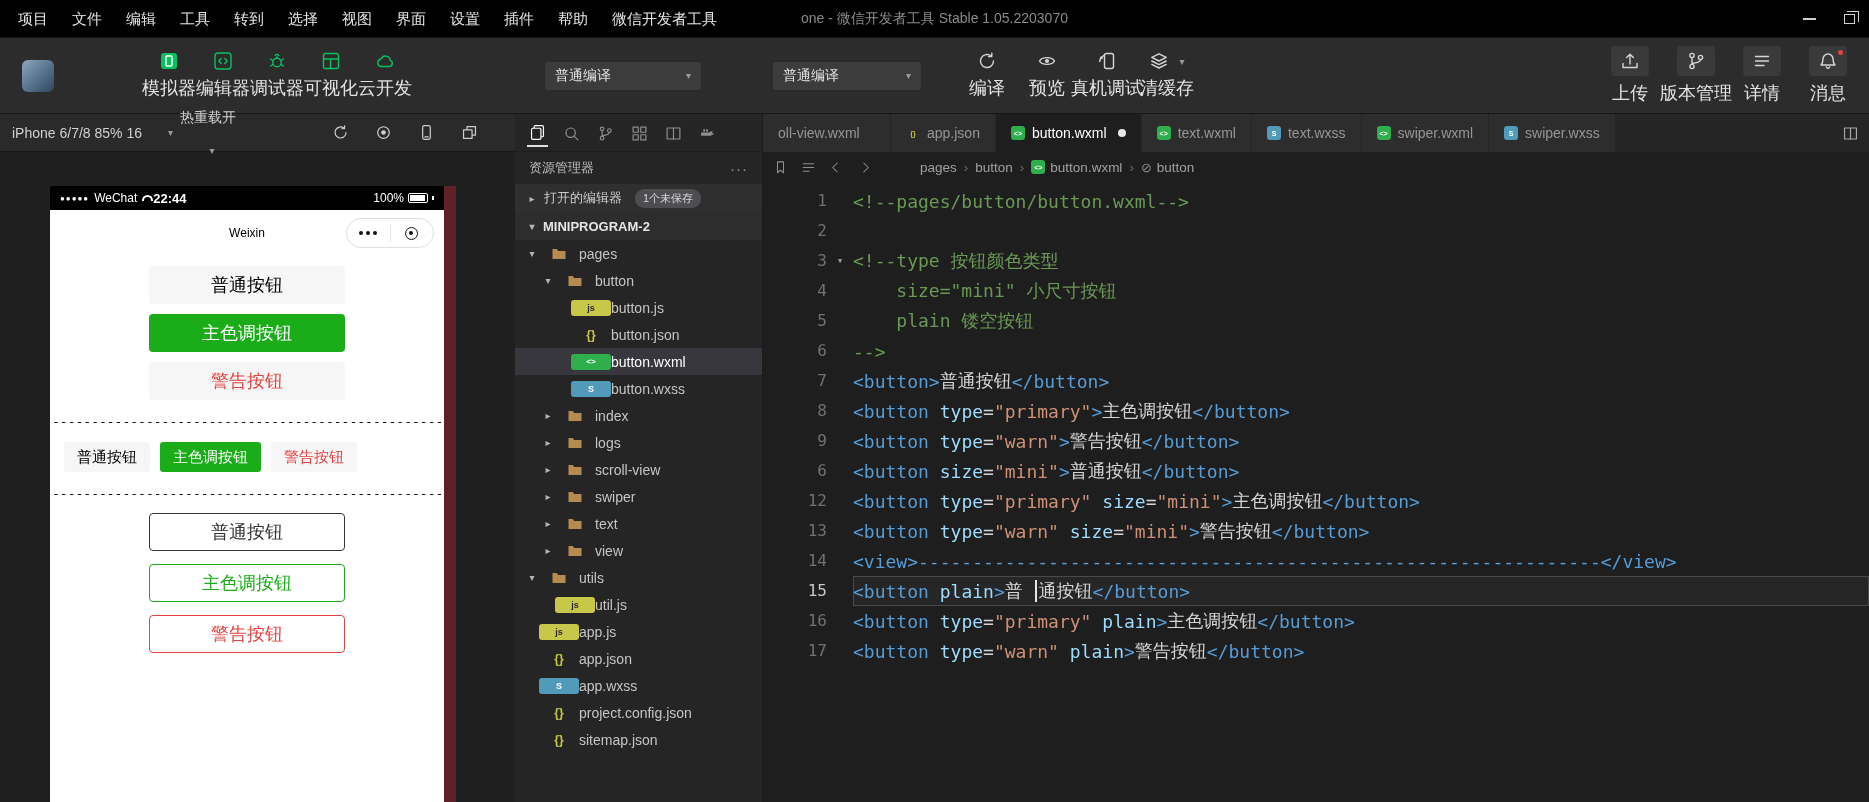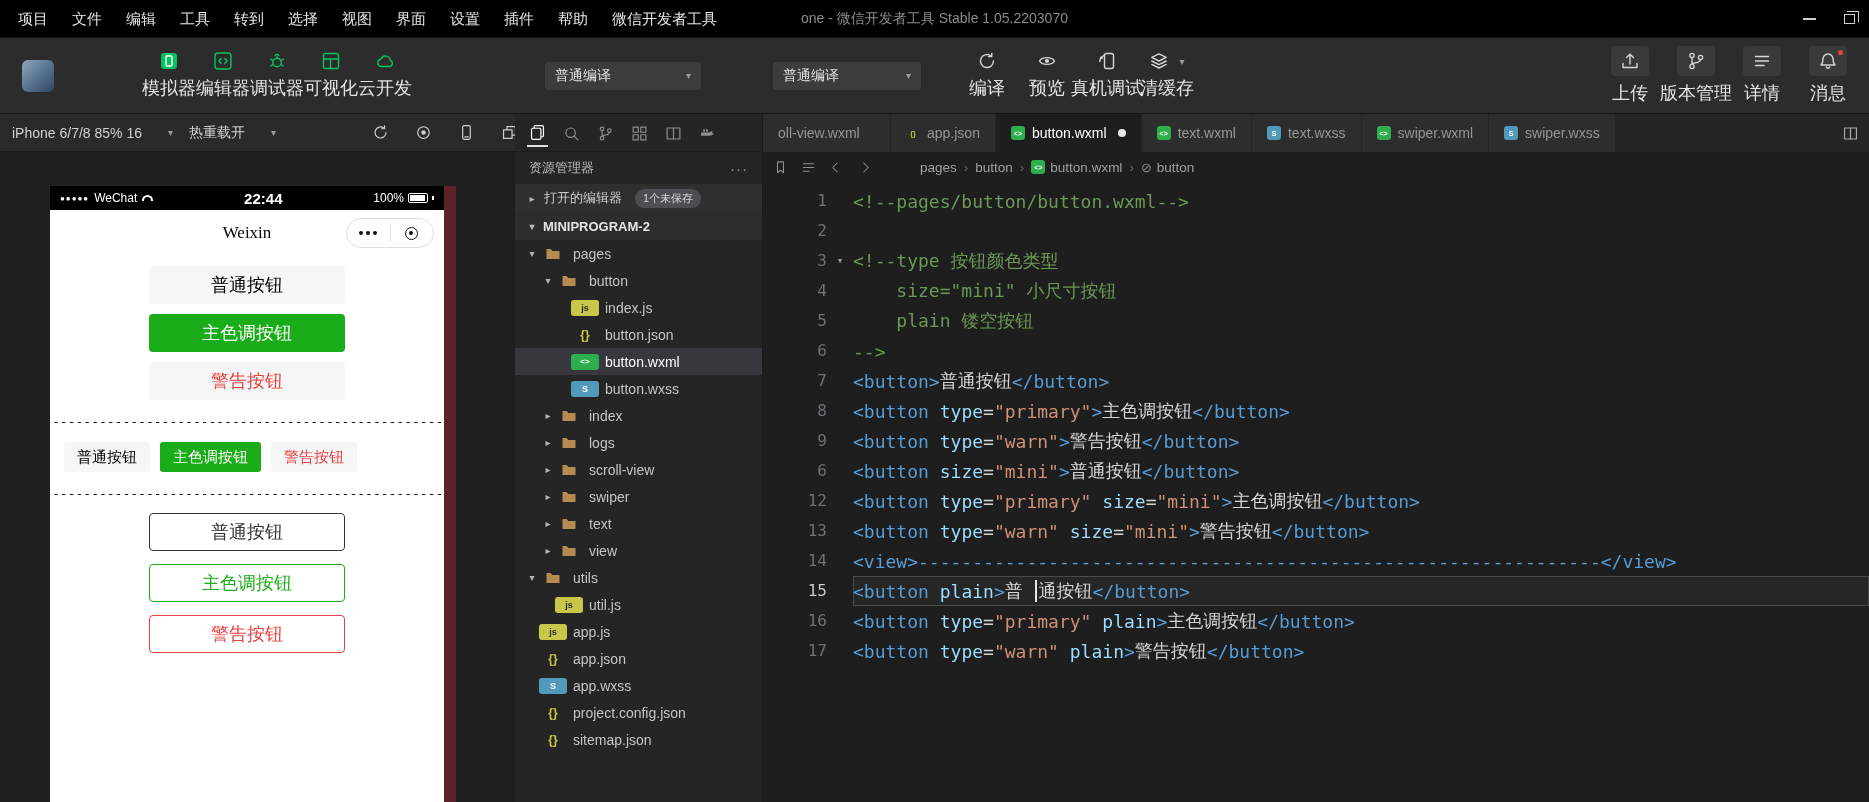--- a/index.html
+++ b/index.html
@@ -37,38 +37,38 @@
   .icon-box svg { width:18px; height:18px; display:block; }
   .msg-dot { position:absolute; right:4px; top:4px; width:5px; height:5px; border-radius:50%; background:#e64340; }
 
   
   .main { flex:1; display:flex; min-height:0; }
 
   
   .sim-panel { width:515px; flex:none; background:#1f1f1f; display:flex; flex-direction:column; }
   .sim-controls { height:38px; flex:none; background:#2a2a2a; display:flex; align-items:center; padding-left:12px; border-bottom:1px solid #191919; }
   .ctrl { display:flex; align-items:center; gap:18px; color:#d0d0d0; font-size:14px; cursor:pointer; white-space:nowrap; }
-  .ctrl + .ctrl { margin-left:16px; }
+  .ctrl + .ctrl { margin-left:7px;flex-direction:column; }
   .sim-icons { display:flex; align-items:center; gap:26px; margin-left:96px; color:#cfcfcf; }
   .sim-icn svg { width:17px; height:17px; display:block; }
   .sim-body { flex:1; position:relative; }
   .phone { position:absolute; left:50px; top:34px; width:394px; bottom:0; background:#ffffff; display:flex; flex-direction:column; overflow:hidden; }
   .red-strip { position:absolute; left:444px; top:34px; width:12px; bottom:0; background:#5e2127; }
 
   .statusbar { height:24px; flex:none; background:#000; color:#fff; display:flex; align-items:center; padding:0 10px; }
   .signal { font-size:8px; letter-spacing:1px; }
   .carrier { font-size:12px; margin-left:5px; }
   .wifi { width:11px; height:6px; border:2px solid #fff; border-bottom:none; border-radius:7px 7px 0 0; margin-left:5px; }
-  .st-time { flex:1; text-align:center; font-size:15px; font-weight:bold; }
+  .st-time { flex:1; text-align:left; font-size:13px; font-weight:bold; }
   .st-right { display:flex; align-items:center; gap:4px; font-size:12px; }
   .battery { width:20px; height:10px; border:1px solid #fff; border-radius:2px; position:relative; }
   .battery::after { content:""; position:absolute; left:1px; top:1px; bottom:1px; width:15px; background:#fff; }
   .bnub { width:2px; height:4px; background:#fff; }
 
-  .navbar { height:46px; flex:none; background:#fff; position:relative; display:flex; align-items:center; justify-content:center; font-size:17px; color:#000;font-family:Liberation Serif, serif; }
+  .navbar { height:46px; flex:none; background:#fff; position:relative; display:flex; align-items:center; justify-content:center; font-size:12px; color:#000; }
   .capsule { position:absolute; right:10px; top:8px; width:88px; height:30px; border:1px solid #dfdfdf; border-radius:16px; background:#fff; display:flex; align-items:center; }
   .cap-dots { flex:1; display:flex; justify-content:center; gap:3px; }
   .cap-dot { width:4px; height:4px; border-radius:50%; background:#111; }
   .cap-div { width:1px; height:18px; background:#e3e3e3; }
   .cap-target { flex:1; display:flex; justify-content:center; }
   .ring { width:13px; height:13px; border:1.5px solid #111; border-radius:50%; position:relative; }
   .ring::after { content:""; position:absolute; left:3px; top:3px; width:4px; height:4px; border-radius:50%; background:#111; }
 
   .page-content { flex:1; color:#000; }
   .wx-btn { width:196px; height:38px; line-height:38px; margin:10px auto 0; text-align:center; border-radius:4px; font-size:18px; font-weight:500; background:#f6f6f6; color:#000; cursor:pointer; }
@@ -92,21 +92,21 @@
   .explorer-header { height:32px; flex:none; display:flex; align-items:center; justify-content:space-between; padding:0 14px; color:#bcbcbc; font-size:13px; }
   .dots3 { color:#9a9a9a; font-size:15px; letter-spacing:1px; cursor:pointer; }
   .open-editors { height:28px; flex:none; background:#2f2f30; display:flex; align-items:center; padding-left:10px; gap:5px; cursor:pointer; }
   .chev { width:14px; text-align:center; color:#b5b5b5; font-size:10px; flex:none; }
   .oe-label { font-size:13px; color:#cccccc; }
   .badge { margin-left:8px; background:#4d4d52; color:#d8d8d8; font-size:11px; padding:2px 8px; border-radius:9px; white-space:nowrap; }
   .project-row { height:28px; flex:none; background:#2d2d2e; display:flex; align-items:center; padding-left:10px; gap:4px; font-weight:bold; font-size:13px; color:#e6e6e6; cursor:pointer; }
   .tree { flex:1; overflow:hidden; }
   .tree-row { height:27px; display:flex; align-items:center; font-size:14px; color:#c5c5c5; cursor:pointer; }
   .tree-row.sel { background:#37373d; color:#ffffff; }
-  .fi { width:28px; height:16px; border-radius:3px; display:flex; align-items:center; justify-content:center; flex:none; margin-right:6px; font-family:"Liberation Sans",sans-serif; }
+  .fi { width:40px; height:16px; border-radius:3px; display:flex; align-items:center; justify-content:center; flex:none; font-family:"Liberation Sans",sans-serif; }
   .fi.js { background:#c7c74a; color:#2b2b2b; font-size:9px; font-weight:bold; }
   .fi.json { color:#cbcb41; font-size:12px; font-weight:bold; }
   .fi.wxml { background:#2fae4e; color:#fff; font-size:8px; font-weight:bold; }
   .fi.wxss { background:#519aba; color:#fff; font-size:9px; font-weight:bold; }
   .fi.folder svg { width:16px; height:16px; display:block; }
   .fi.eslint .esl { width:9px; height:9px; border:2.5px solid #8080f2; border-radius:50%; }
   .fi.sm { width:14px; height:14px; margin-right:0; font-size:7px; }
 
   
   .editor-col { flex:1; min-width:0; display:flex; flex-direction:column; background:#1e1e1e; }
@@ -482,21 +482,21 @@
             <span class="fi folder">
               <svg viewBox="0 0 16 16">
                 <path d="M1.5 3 h4.2 l1.5 2 h7.3 v8 h-13 z" fill="#b58b50"></path>
               </svg>
             </span>
             <span class="tree-label">button</span>
           </div>
           <div class="tree-row" style="padding-left: 42px;">
             <span class="chev"></span>
             <span class="fi js">js</span>
-            <span class="tree-label">index.js</span>
+            <span class="tree-label">button.js</span>
           </div>
           <div class="tree-row" style="padding-left: 42px;">
             <span class="chev"></span>
             <span class="fi json">{}</span>
             <span class="tree-label">button.json</span>
           </div>
           <div class="tree-row sel" style="padding-left: 42px;">
             <span class="chev"></span>
             <span class="fi wxml">&lt;&gt;</span>
             <span class="tree-label">button.wxml</span>

